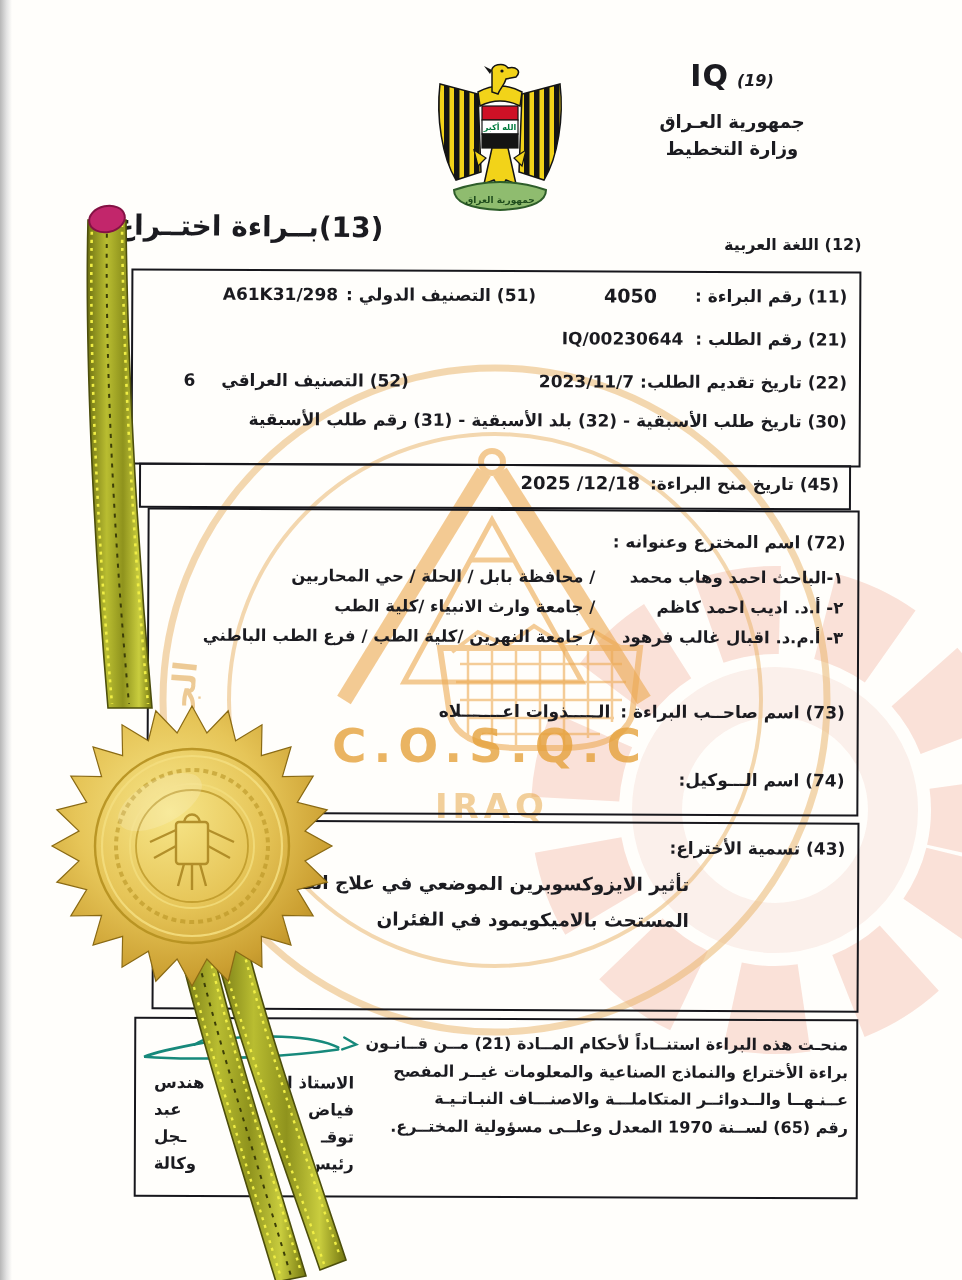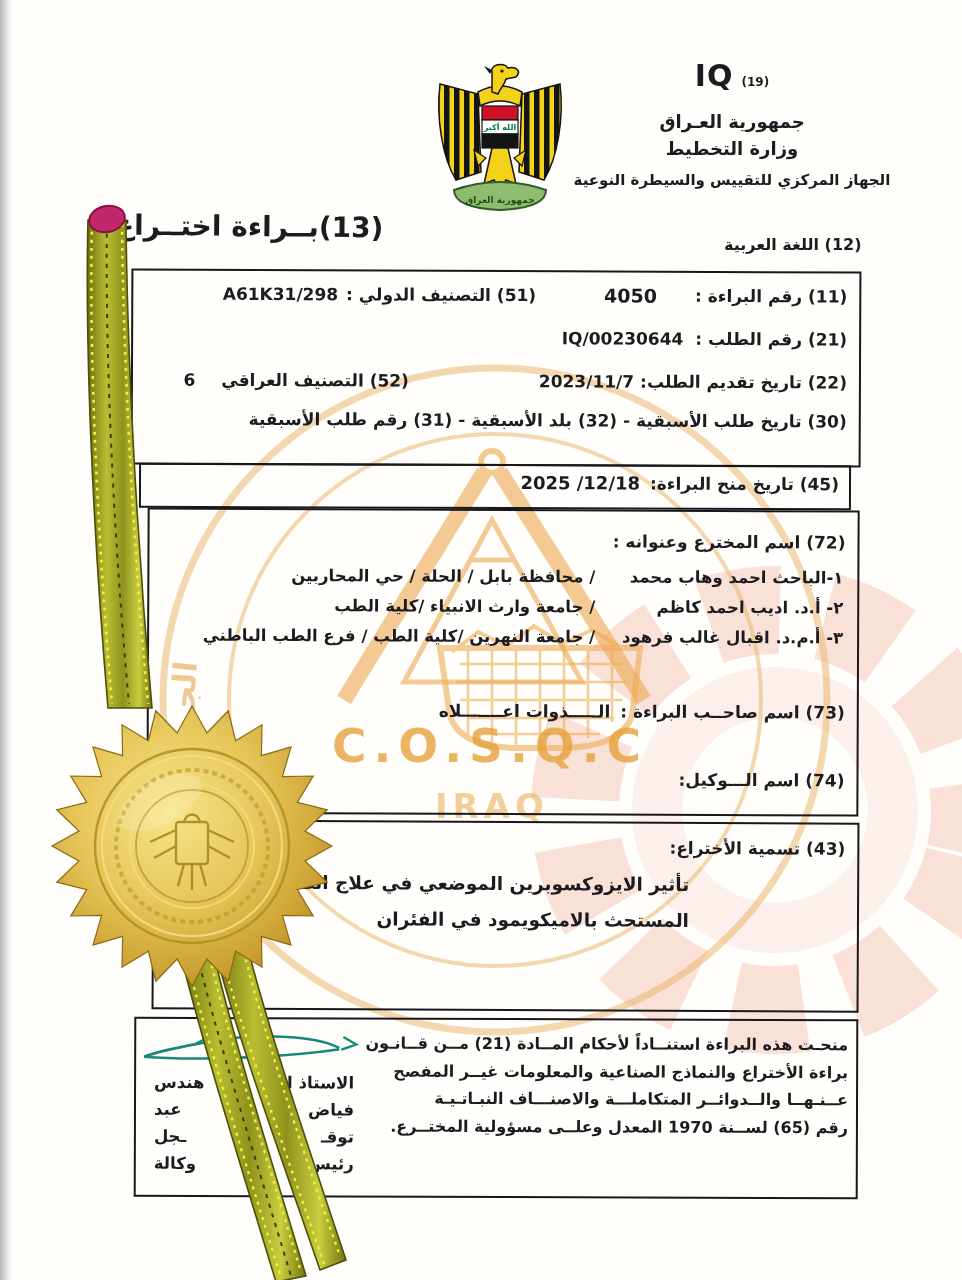--- a/index.html
+++ b/index.html
@@ -11,21 +11,21 @@
              background:linear-gradient(90deg,#b7b7b7,#e3e3e3 55%,#fffefb);}
   .box{position:absolute;border:2.6px solid #17171c;background:transparent;}
   .b{font-weight:bold;}
   .row{position:absolute;display:flex;align-items:center;direction:rtl;
        font-weight:bold;font-size:17px;white-space:nowrap;}
   .sp{display:inline-block;height:1px;}
   .ltr{direction:ltr;unicode-bidi:isolate;}
   .hdr-center{display:flex;flex-direction:column;align-items:center;}
   .iq-line{display:flex;align-items:baseline;direction:rtl;column-gap:8px;}
   .iq-big{font-size:30px;font-weight:bold;letter-spacing:1px;}
-  .iq-small{font-size:12px;font-weight:bold;}
+  .iq-small{font-size:16px;font-weight:bold;font-style:italic;}
   .doc-title{font-size:28px;font-weight:bold;letter-spacing:.5px;transform:rotate(.6deg);}
   .lang{font-size:16px;font-weight:bold;margin-left:24px;}
   .inv-row{display:flex;direction:rtl;font-weight:bold;font-size:16.5px;white-space:nowrap;}
   .inv-name{flex:0 0 248px;}
   .inv-addr{flex:1;}
   .legal-line{font-weight:bold;font-size:16px;line-height:27.5px;text-align:right;white-space:nowrap;}
   .sig-line{display:flex;justify-content:space-between;direction:rtl;
             font-weight:bold;font-size:16.5px;line-height:27px;padding:0 6px;}
   svg{display:block;}
   .noptr{pointer-events:none;}
@@ -110,21 +110,20 @@
       <text x="66" y="141" text-anchor="middle" font-size="9" fill="#1f4d1d" font-weight="bold">جمهورية العراق</text>
     </svg>
 
     <div class="abs hdr-center" style="left:592px;top:58px;width:280px;">
       <div class="iq-line">
         <span class="iq-small">(19)</span>
         <span class="iq-big">IQ</span>
       </div>
       <div class="b" style="font-size:18px;margin-top:18px;">جمهورية العـراق</div>
       <div class="b" style="font-size:18px;margin-top:6px;">وزارة التخطيط</div>
-      <div class="b" style="font-size:15px;margin-top:12px;white-space:nowrap;">الجهاز المركزي للتقييس والسيطرة النوعية</div>
     </div>
 
     <div class="abs lang" style="left:700px;top:235px;width:150px;text-align:left;">(12) اللغة العربية</div>
 
     <div class="abs doc-title" style="left:115px;top:210px;">(13)بــراءة اختــراع</div>
 
     <div class="box" style="left:131px;top:270px;width:726px;height:192px;transform:rotate(.25deg);">
       <div class="row" style="right:12px;top:12px;">
         <span>(11) رقم البراءة :</span>
         <span class="sp" style="width:38px;"></span>

